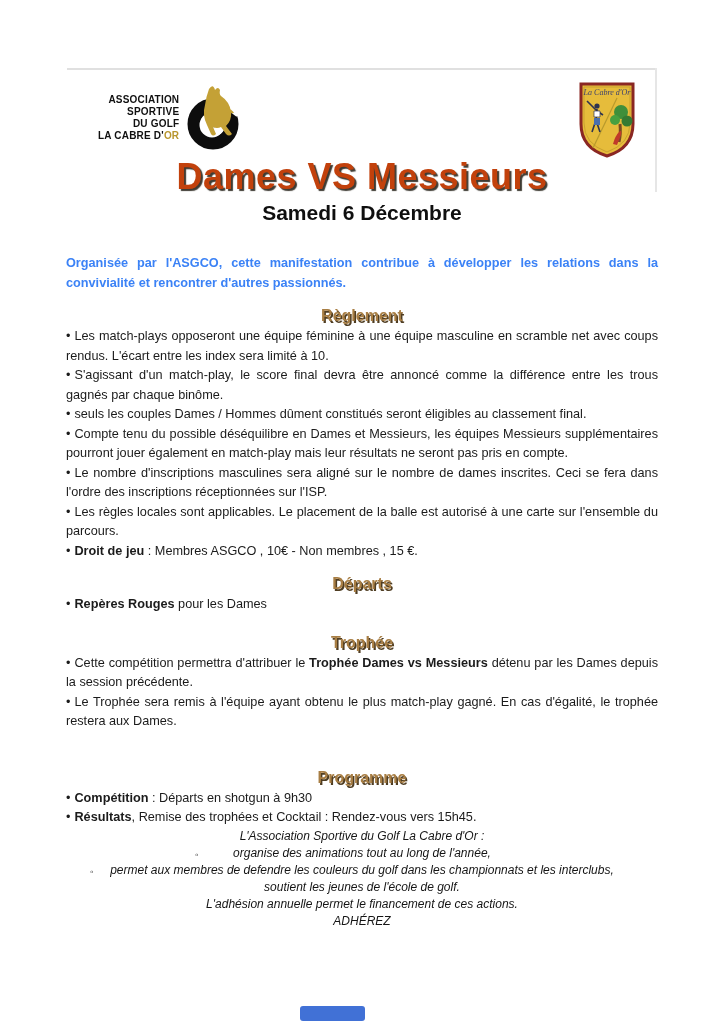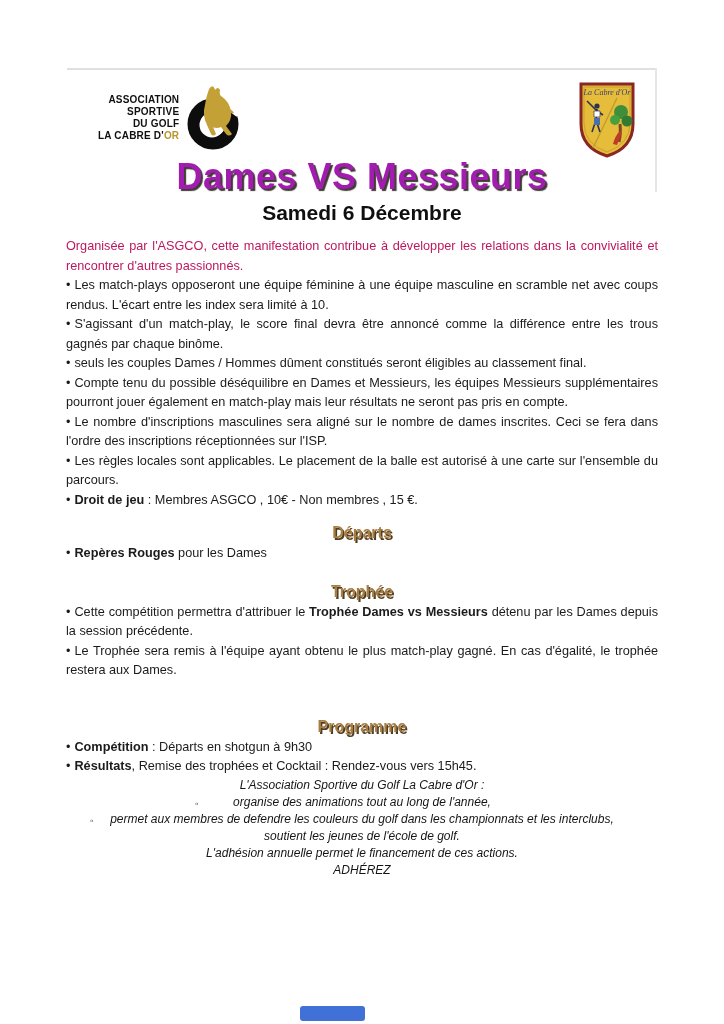--- a/index.html
+++ b/index.html
@@ -17,25 +17,25 @@
   .asgco-text .gold{color:#b8962e;margin-top:36px;}
   .asgco-mark{margin-left:3px;margin-top:-11px;}
 
   
   .crest{position:absolute;left:577px;top:80px;}
 
   .content{position:relative;padding:156px 66px 0 66px;}
 
   .title{
     margin:0;text-align:center;font-size:36px;font-weight:700;letter-spacing:.5px;
-    color:#a21caf;text-shadow:2px 2px 1px rgba(52,48,40,.95);line-height:42px;
+    color:#c2410c;text-shadow:2px 2px 1px rgba(52,48,40,.95);line-height:42px;
   }
   .subtitle{margin:1px 0 0;text-align:center;font-size:21px;font-weight:700;color:#0f0f0f;line-height:27px;}
 
-  .intro{margin:11px 0 0;font-weight:400;text-align:justify;font-size:12.7px;line-height:19.5px;color:#be185d;}
+  .intro{margin:28px 0 0;font-weight:700;text-align:justify;font-size:12.7px;line-height:19.5px;color:#3b82f6;}
 
   .section-heading{
     margin:13px 0 1px;text-align:center;font-size:16px;font-weight:700;
     color:#a87e44;text-shadow:1.5px 1.5px 0 #4f3d22;line-height:20px;
   }
   #sections section:nth-child(3) .section-heading{margin-top:18px;}
   #sections section:nth-child(4) .section-heading{margin-top:36px;}
   .bullet{margin:0;text-align:justify;font-size:12.7px;line-height:19.5px;}
   .bullet .bm{margin-right:4px;}
 
@@ -89,20 +89,21 @@
     <path d="M36,64 q2,-8 6,-12 q3,-3 2,3 q-2,5 -4,10 z" fill="#c03a2a"></path>
   </svg>
 
   <div class="content">
     <h1 class="title">Dames VS Messieurs</h1>
     <h2 class="subtitle">Samedi 6 Décembre</h2>
     <p class="intro">Organisée par l'ASGCO, cette manifestation contribue à développer les relations dans la convivialité et rencontrer d'autres passionnés.</p>
 
     <div id="sections">
         <section>
+          <h3 class="section-heading">Règlement</h3>
           <p class="bullet"><span class="bm">•</span><span>Les match-plays opposeront une équipe féminine à une équipe masculine en scramble net avec coups rendus. L'écart entre les index sera limité à 10.</span></p>
           <p class="bullet"><span class="bm">•</span><span>S'agissant d'un match-play, le score final devra être annoncé comme la différence entre les trous gagnés par chaque binôme.</span></p>
           <p class="bullet"><span class="bm">•</span><span>seuls les couples Dames / Hommes dûment constitués seront éligibles au classement final.</span></p>
           <p class="bullet"><span class="bm">•</span><span>Compte tenu du possible déséquilibre en Dames et Messieurs, les équipes Messieurs supplémentaires pourront jouer également en match-play mais leur résultats ne seront pas pris en compte.</span></p>
           <p class="bullet"><span class="bm">•</span><span>Le nombre d'inscriptions masculines sera aligné sur le nombre de dames inscrites. Ceci se fera dans l'ordre des inscriptions réceptionnées sur l'ISP.</span></p>
           <p class="bullet"><span class="bm">•</span><span>Les règles locales sont applicables. Le placement de la balle est autorisé à une carte sur l'ensemble du parcours.</span></p>
           <p class="bullet"><span class="bm">•</span><b>Droit de jeu</b><span> : Membres ASGCO , 10€ - Non membres , 15 €.</span></p>
         </section>
         <section>
           <h3 class="section-heading">Départs</h3>

